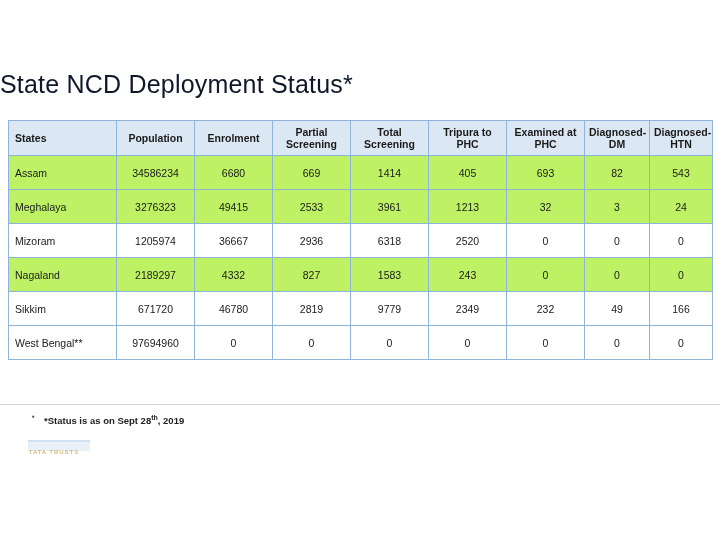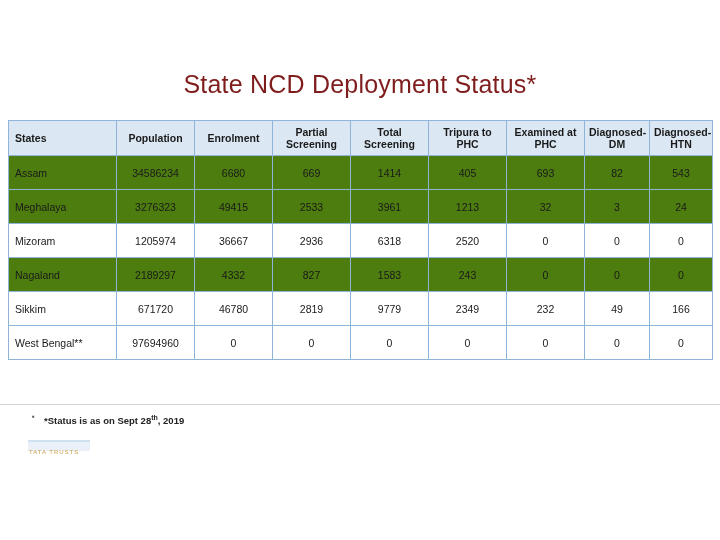--- a/index.html
+++ b/index.html
@@ -17,23 +17,23 @@
     position: relative;
     width: 720px;
     height: 540px;
     box-sizing: border-box;
   }
   .title {
     position: absolute;
     top: 70px;
     left: 0;
     width: 720px;
-    text-align: center;
+    text-align: left;
     font-size: 25px;
-    color: #7f1d1d;
+    color: #0f172a;
     font-family: "Liberation Sans", sans-serif;
     font-weight: normal;
     letter-spacing: 0.2px;
   }
   .table-wrap {
     position: absolute;
     top: 120px;
     left: 8px;
     width: 704px;
   }
@@ -71,21 +71,21 @@
   table.ncd tbody td {
     border: 1px solid #8fb4d9;
     height: 29px;
     padding: 2px 6px;
     vertical-align: middle;
     text-align: center;
     font-size: 10.5px;
     background: #ffffff;
   }
   table.ncd tbody tr.alt td {
-    background: #4d7c0f;
+    background: #bef264;
     margin-left: 16px;
   }
   table.ncd tbody td.state {
     text-align: left;
     padding-left: 6px;
   }
   .notes {
     position: absolute;
     top: 412px;
     left: 14px;

